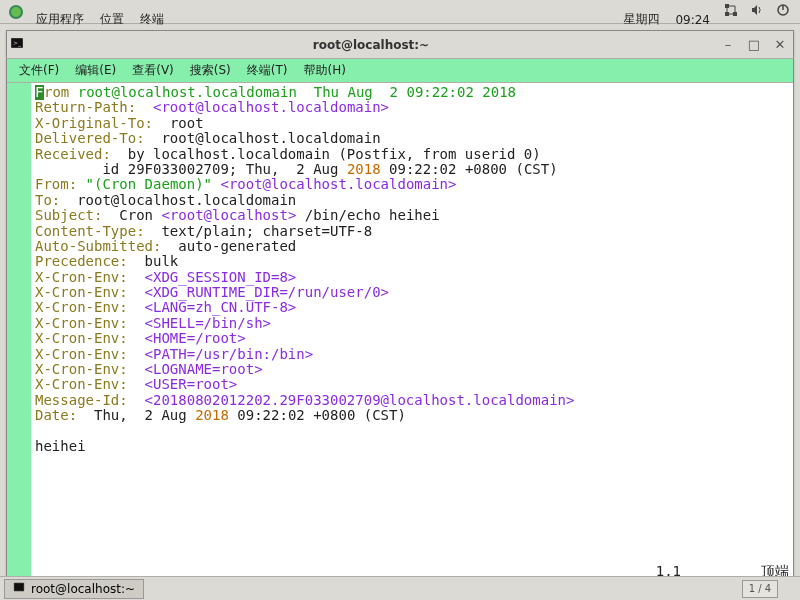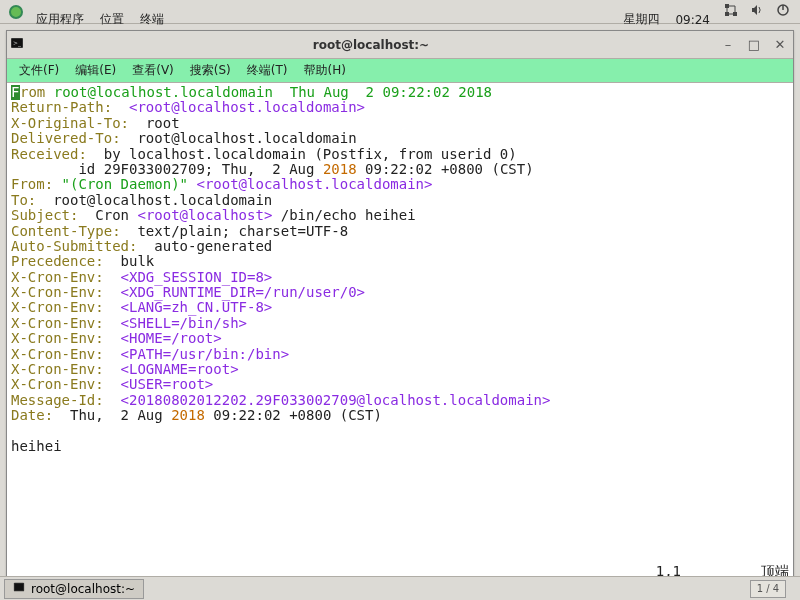--- a/index.html
+++ b/index.html
@@ -38,21 +38,21 @@
 .titlebar-btn { width: 26px; text-align: center; color: #555; font-size: 13px; }
 
 .menubar {
   height: 24px; background: #86efac;
   border-bottom: 1px solid #b0ada6;
   display: flex; align-items: center;
   padding: 0 4px;
 }
 .menubar .mitem { padding: 2px 8px; color: #222; }
 
-.termwrap { background: #fca5a5; }
+.termwrap { background: #86efac; padding-left: 24px; }
 .terminal {
   width: 100%; height: 500px;
   background: #fff; color: #222;
   font-family: "DejaVu Sans Mono", "Consolas", monospace;
   font-size: 14px; line-height: 1.1;
   padding: 2px 4px;
   white-space: pre;
   position: relative;
 }
 .kw { color: #8a7a1e; } 
@@ -80,21 +80,21 @@
 }
 .taskbar .task {
   display: flex; align-items: center;
   padding: 1px 8px; border: 1px solid #999;
   background: #cfccc5; height: 20px; margin: 0 2px;
 }
 .taskbar .task .ticon { margin-right: 6px; font-size: 11px; }
 .taskbar .spacer { flex: 1; }
 .workspace {
   border: 1px solid #999; width: 36px; height: 18px;
-  margin-right: 12px; display: flex; align-items: center;
+  margin-right: 20px; display: flex; align-items: center;
   justify-content: center; font-size: 10px; color: #555;
   background: #e5e3dd;
 }
 .panel-logo {
   width: 16px; height: 16px; margin: 0 4px;
   display: inline-block;
 }
 </style>
 </head>
 <body>

